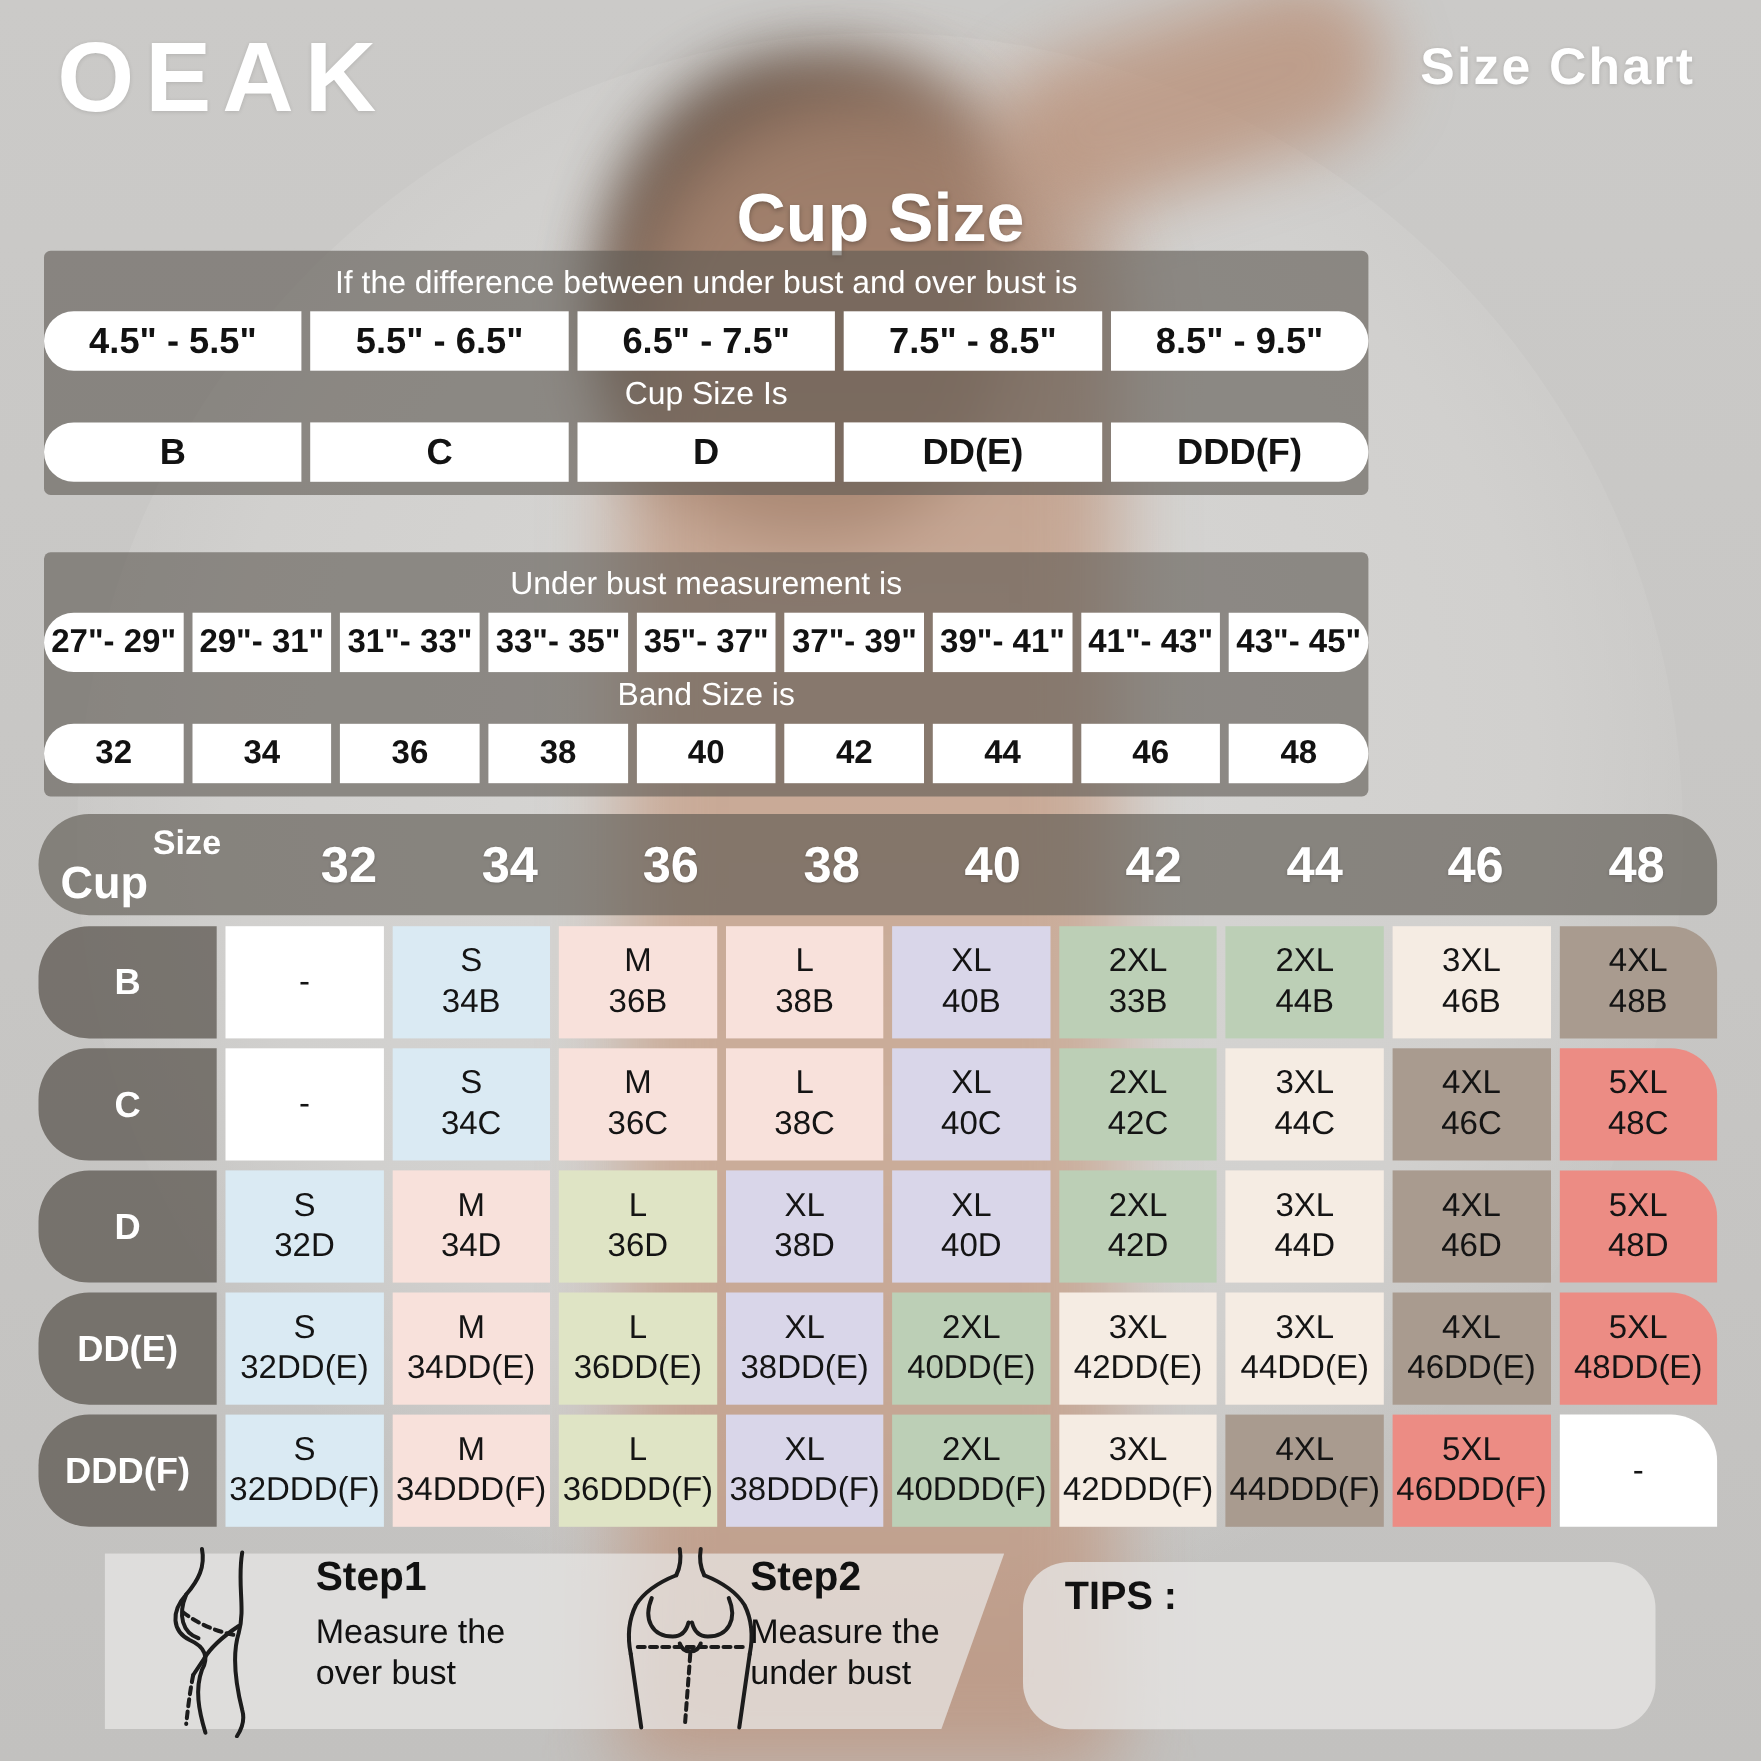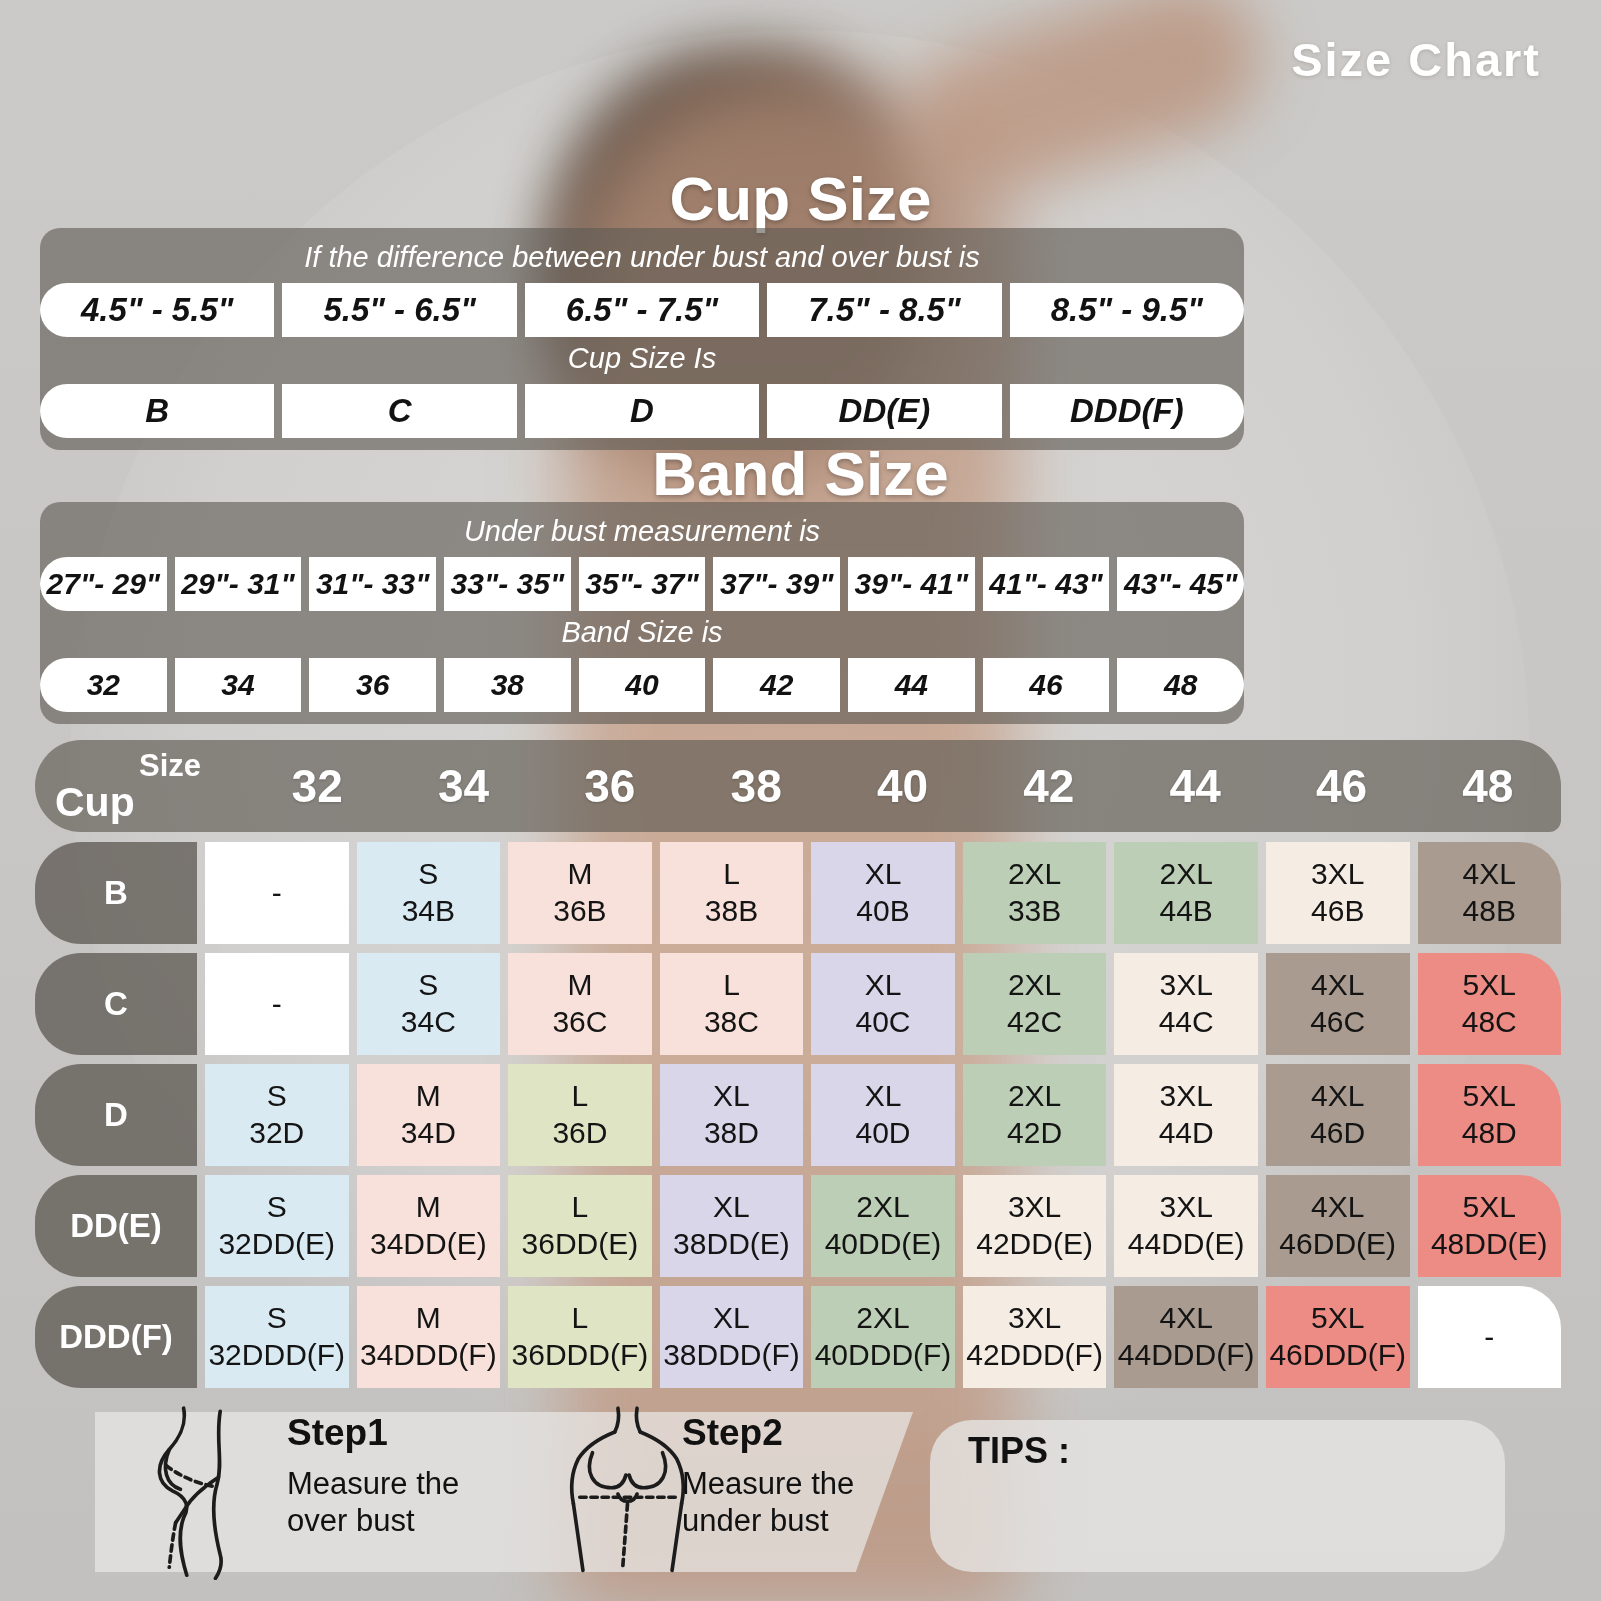--- a/index.html
+++ b/index.html
@@ -24,21 +24,21 @@
     letter-spacing:10px;text-shadow:0 1px 4px rgba(0,0,0,.12);}
   .size-chart{position:absolute;right:60px;top:32px;color:#fff;font-size:47px;font-weight:bold;
     letter-spacing:2px;text-shadow:0 1px 4px rgba(0,0,0,.15);}
   .sec-title{position:absolute;left:0;width:100%;text-align:center;color:#fff;font-size:62px;
     font-weight:bold;text-shadow:0 2px 5px rgba(0,0,0,.28);}
   #cup-title{top:163px;}
   #band-title{top:438px;}
 
   
   .range-table{position:absolute;left:40px;width:1204px;background:rgba(96,91,84,.62);
-    border-radius:20px;padding:8px 0 12px;font-style:italic;}
+    border-radius:6px;padding:8px 0 12px;}
   #cup-table{top:228px;}
   #band-table{top:502px;}
   .cap{color:#fff;text-align:center;font-size:29px;padding:5px 0 9px;font-weight:400;}
   .cells{display:flex;gap:8px;}
   .cells .cell{background:#fff;height:54px;flex:1;display:flex;align-items:center;
     justify-content:center;font-weight:bold;font-size:33px;color:#121212;white-space:nowrap;}
   .cells .cell:first-child{border-radius:28px 0 0 28px;}
   .cells .cell:last-child{border-radius:0 28px 28px 0;}
   #band-table .cells .cell{font-size:30px;}
 
@@ -79,20 +79,21 @@
 </head>
 <body>
 
 <div id="canvas">
 
   <div class="bg-ellipse"></div>
   <div class="bg-hair"></div>
   <div class="bg-figure"></div>
   <div class="bg-arm"></div>
 
+  <div class="logo">OEAK</div>
   <div class="size-chart">Size Chart</div>
 
   <div class="sec-title" id="cup-title">Cup Size</div>
   <div class="range-table" id="cup-table">
     <div class="cap">If the  difference between under bust and over bust is</div>
     <div class="cells">
         <div class="cell">4.5" -  5.5"</div>
         <div class="cell">5.5" -  6.5"</div>
         <div class="cell">6.5" -  7.5"</div>
         <div class="cell">7.5" -  8.5"</div>
@@ -101,21 +102,20 @@
     <div class="cap">Cup Size Is</div>
     <div class="cells">
         <div class="cell">B</div>
         <div class="cell">C</div>
         <div class="cell">D</div>
         <div class="cell">DD(E)</div>
         <div class="cell">DDD(F)</div>
       </div>
   </div>
 
-  <div class="sec-title" id="band-title">Band Size</div>
   <div class="range-table" id="band-table">
     <div class="cap">Under bust measurement is</div>
     <div class="cells">
         <div class="cell">27"- 29"</div>
         <div class="cell">29"- 31"</div>
         <div class="cell">31"- 33"</div>
         <div class="cell">33"- 35"</div>
         <div class="cell">35"- 37"</div>
         <div class="cell">37"- 39"</div>
         <div class="cell">39"- 41"</div>

